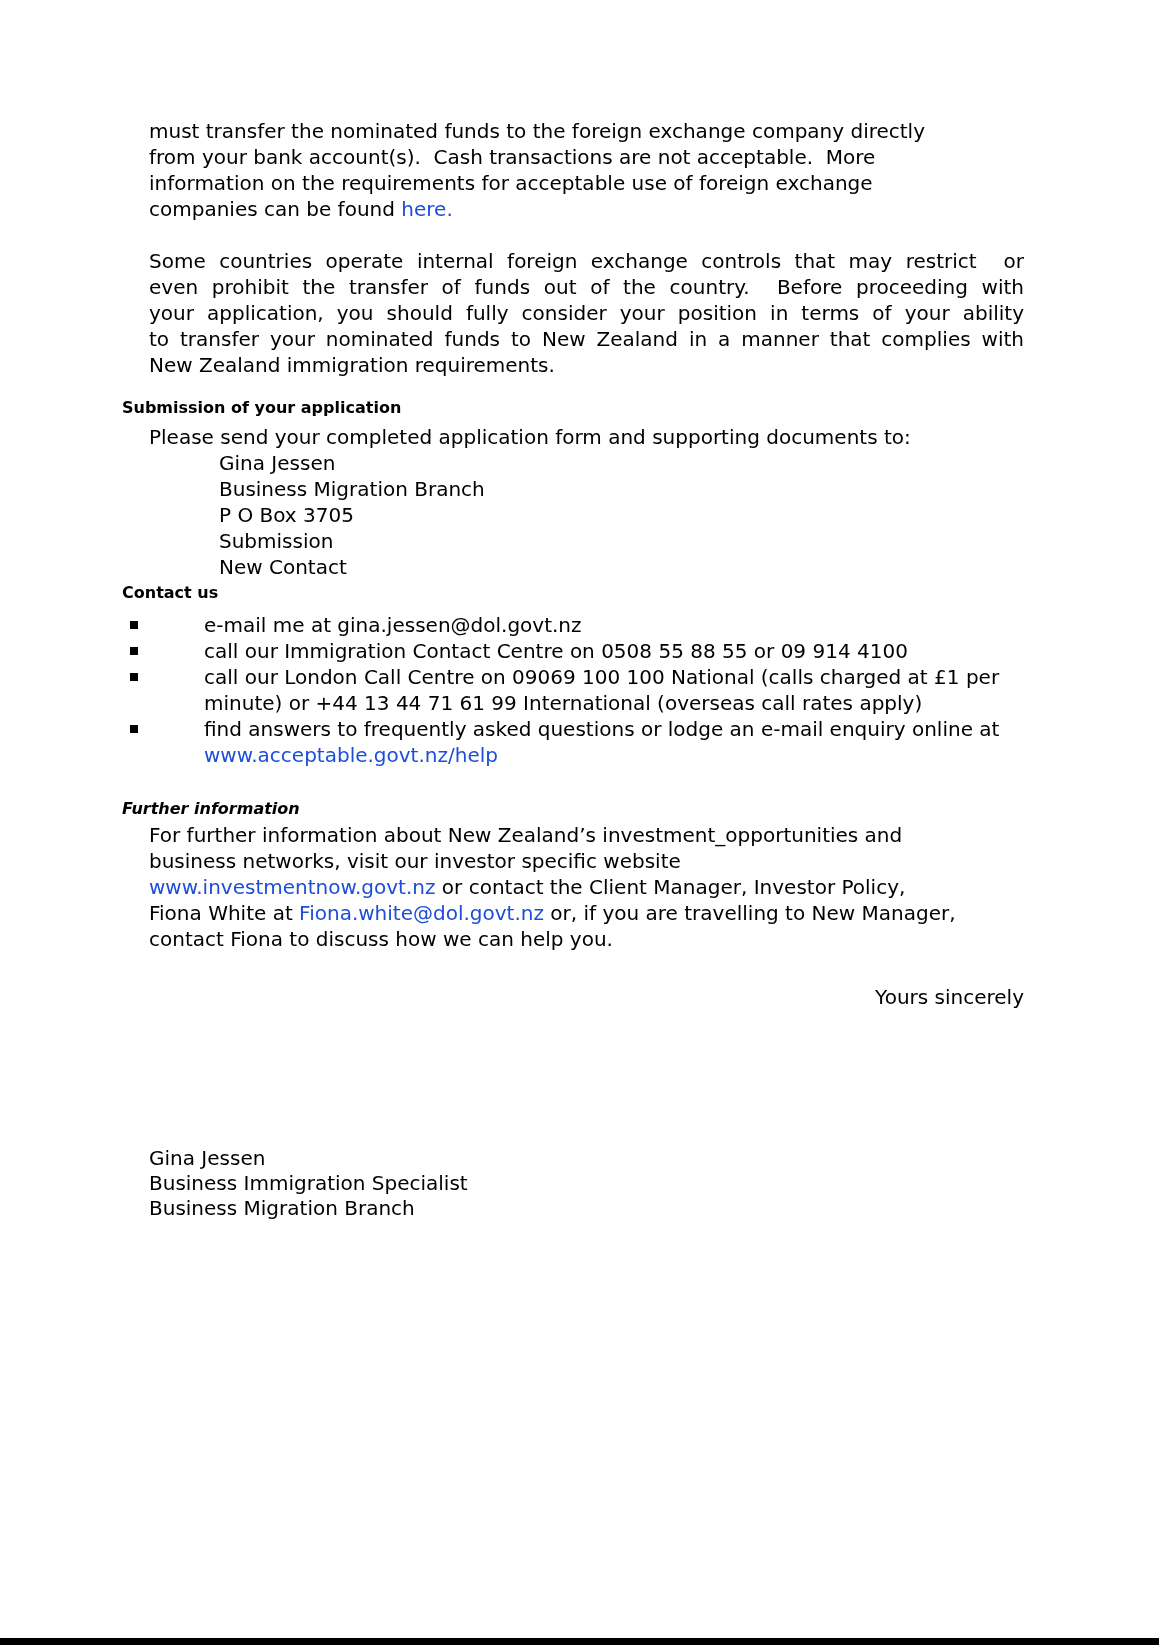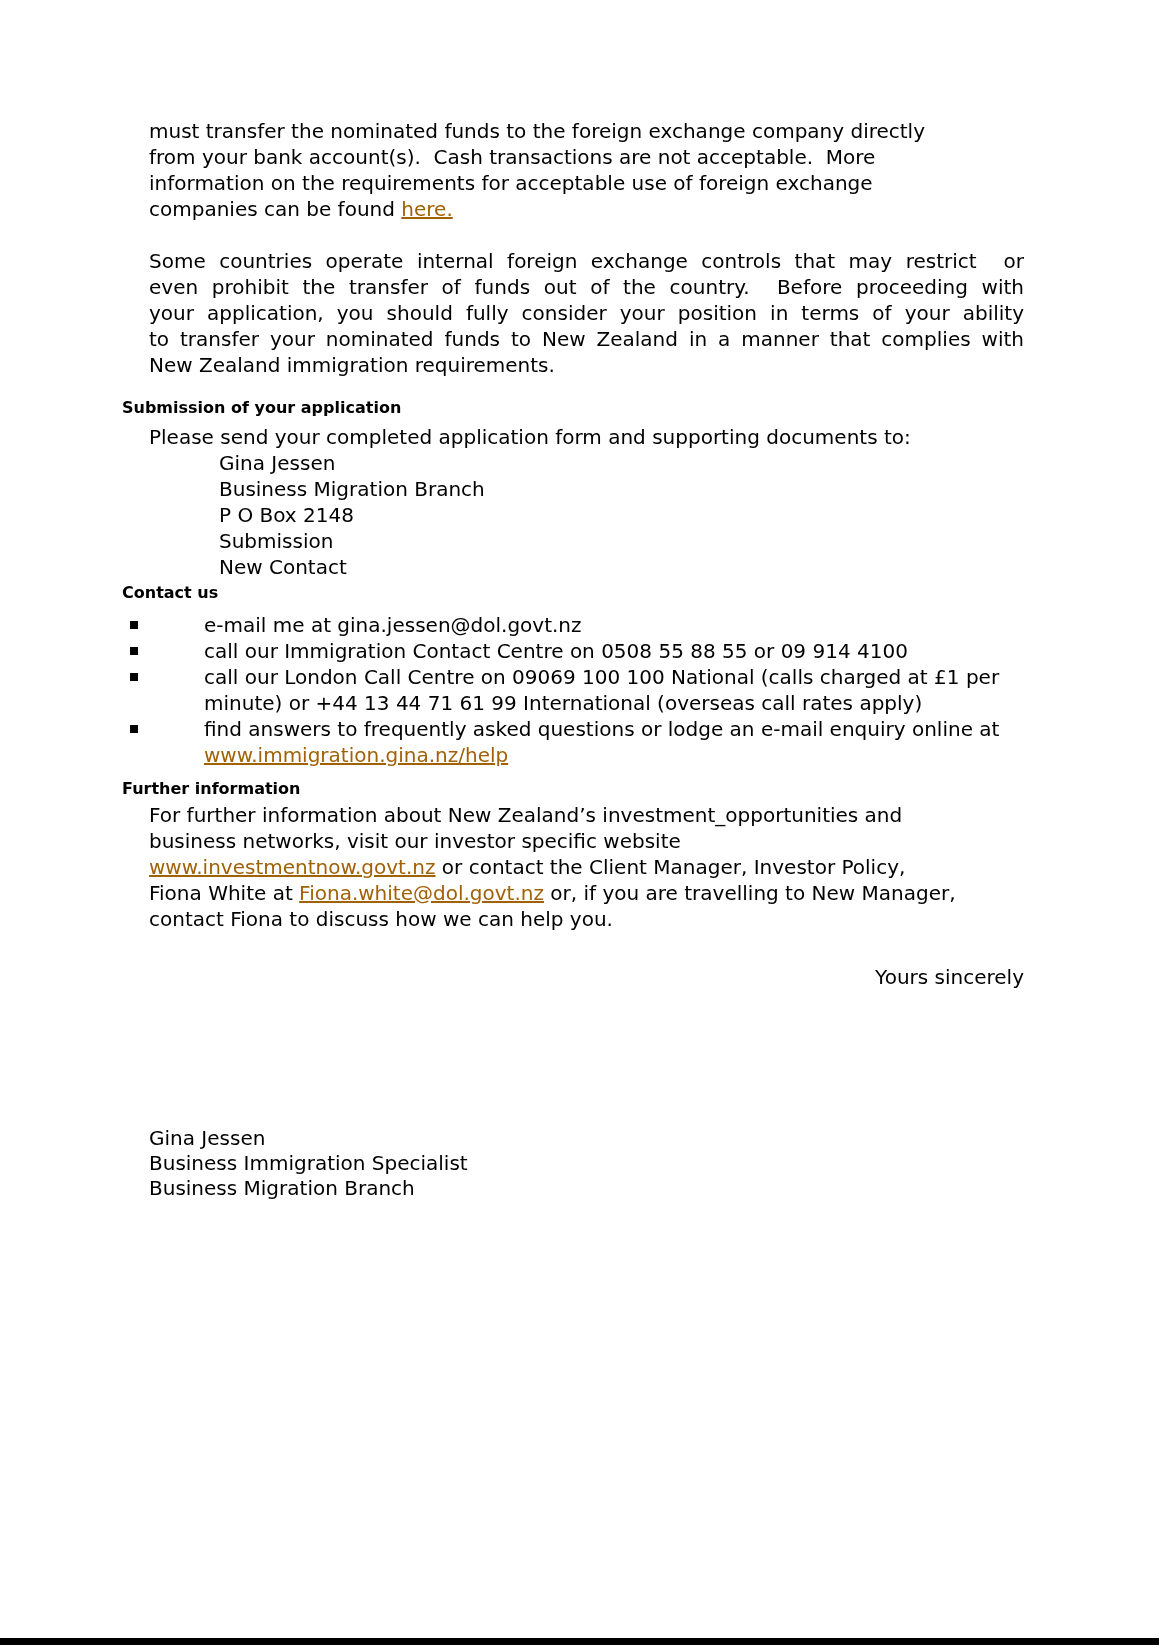--- a/index.html
+++ b/index.html
@@ -47,26 +47,25 @@
     flex: 0 0 70px;
     padding-top: 9px;
     padding-left: 8px;
   }
   .sq {
     display: block;
     width: 8px; height: 8px;
     background: #000000;
   }
   .bullet-text { flex: 1 1 auto; white-space: pre-wrap; }
-  .h-further { margin-top: 8px; }
+  .h-further { margin-top: 28px; font-style: italic; }
   .closing { margin-top: 32px; text-align: right; }
   .signature { margin-top: 136px; line-height: 25px; }
   a.doclink {
-    color: #a16207;
-    text-decoration: underline;
+    color: #1d4ed8;
     cursor: pointer;
   }
   .bottom-bar {
     position: absolute;
     left: 0; bottom: 2px;
     width: 1159px; height: 7px;
     background: #000000;
   }
 </style>
 </head>
@@ -87,21 +86,21 @@
     <div class="line jline">your application, you should fully consider your position in terms of your ability</div>
     <div class="line jline">to transfer your nominated funds to New Zealand in a manner that complies with</div>
     <div class="line">New Zealand immigration requirements.</div>
   </div>
 
   <div class="section-heading h-submission">Submission of your application</div>
   <div class="line intro">Please send your completed application form and supporting documents to:</div>
   <div class="address">
     <div class="line">Gina Jessen</div>
     <div class="line">Business Migration Branch</div>
-    <div class="line">P O Box 2148</div>
+    <div class="line">P O Box 3705</div>
     <div class="line">Submission</div>
     <div class="line">New Contact</div>
   </div>
 
   <div class="section-heading h-contact">Contact us</div>
   <div class="bullet-list">
     <div class="bullet">
       <span class="bullet-marker">
           <span class="sq"></span>
         </span>
@@ -117,21 +116,21 @@
       <span class="bullet-marker">
           <span class="sq"></span>
         </span>
       <span class="bullet-text">call our London Call Centre on 09069 100 100 National (calls charged at £1 per
 minute) or +44 13 44 71 61 99 International (overseas call rates apply)</span>
     </div>
     <div class="bullet">
       <span class="bullet-marker">
           <span class="sq"></span>
         </span>
-      <span class="bullet-text"><span>find answers to frequently asked questions or lodge an e-mail enquiry online at</span><br><a class="doclink">www.immigration.gina.nz/help</a></span>
+      <span class="bullet-text"><span>find answers to frequently asked questions or lodge an e-mail enquiry online at</span><br><a class="doclink">www.acceptable.govt.nz/help</a></span>
     </div>
   </div>
 
   <div class="section-heading h-further">Further information</div>
   <div class="para">
     <div class="line">For further information about New Zealand’s investment_opportunities and</div>
     <div class="line">business networks, visit our investor specific website</div>
     <div class="line"><a class="doclink">www.investmentnow.govt.nz</a><span> or contact the Client Manager, Investor Policy,</span></div>
     <div class="line"><span>Fiona White at </span><a class="doclink">Fiona.white@dol.govt.nz</a><span> or, if you are travelling to New Manager,</span></div>
     <div class="line">contact Fiona to discuss how we can help you.</div>

